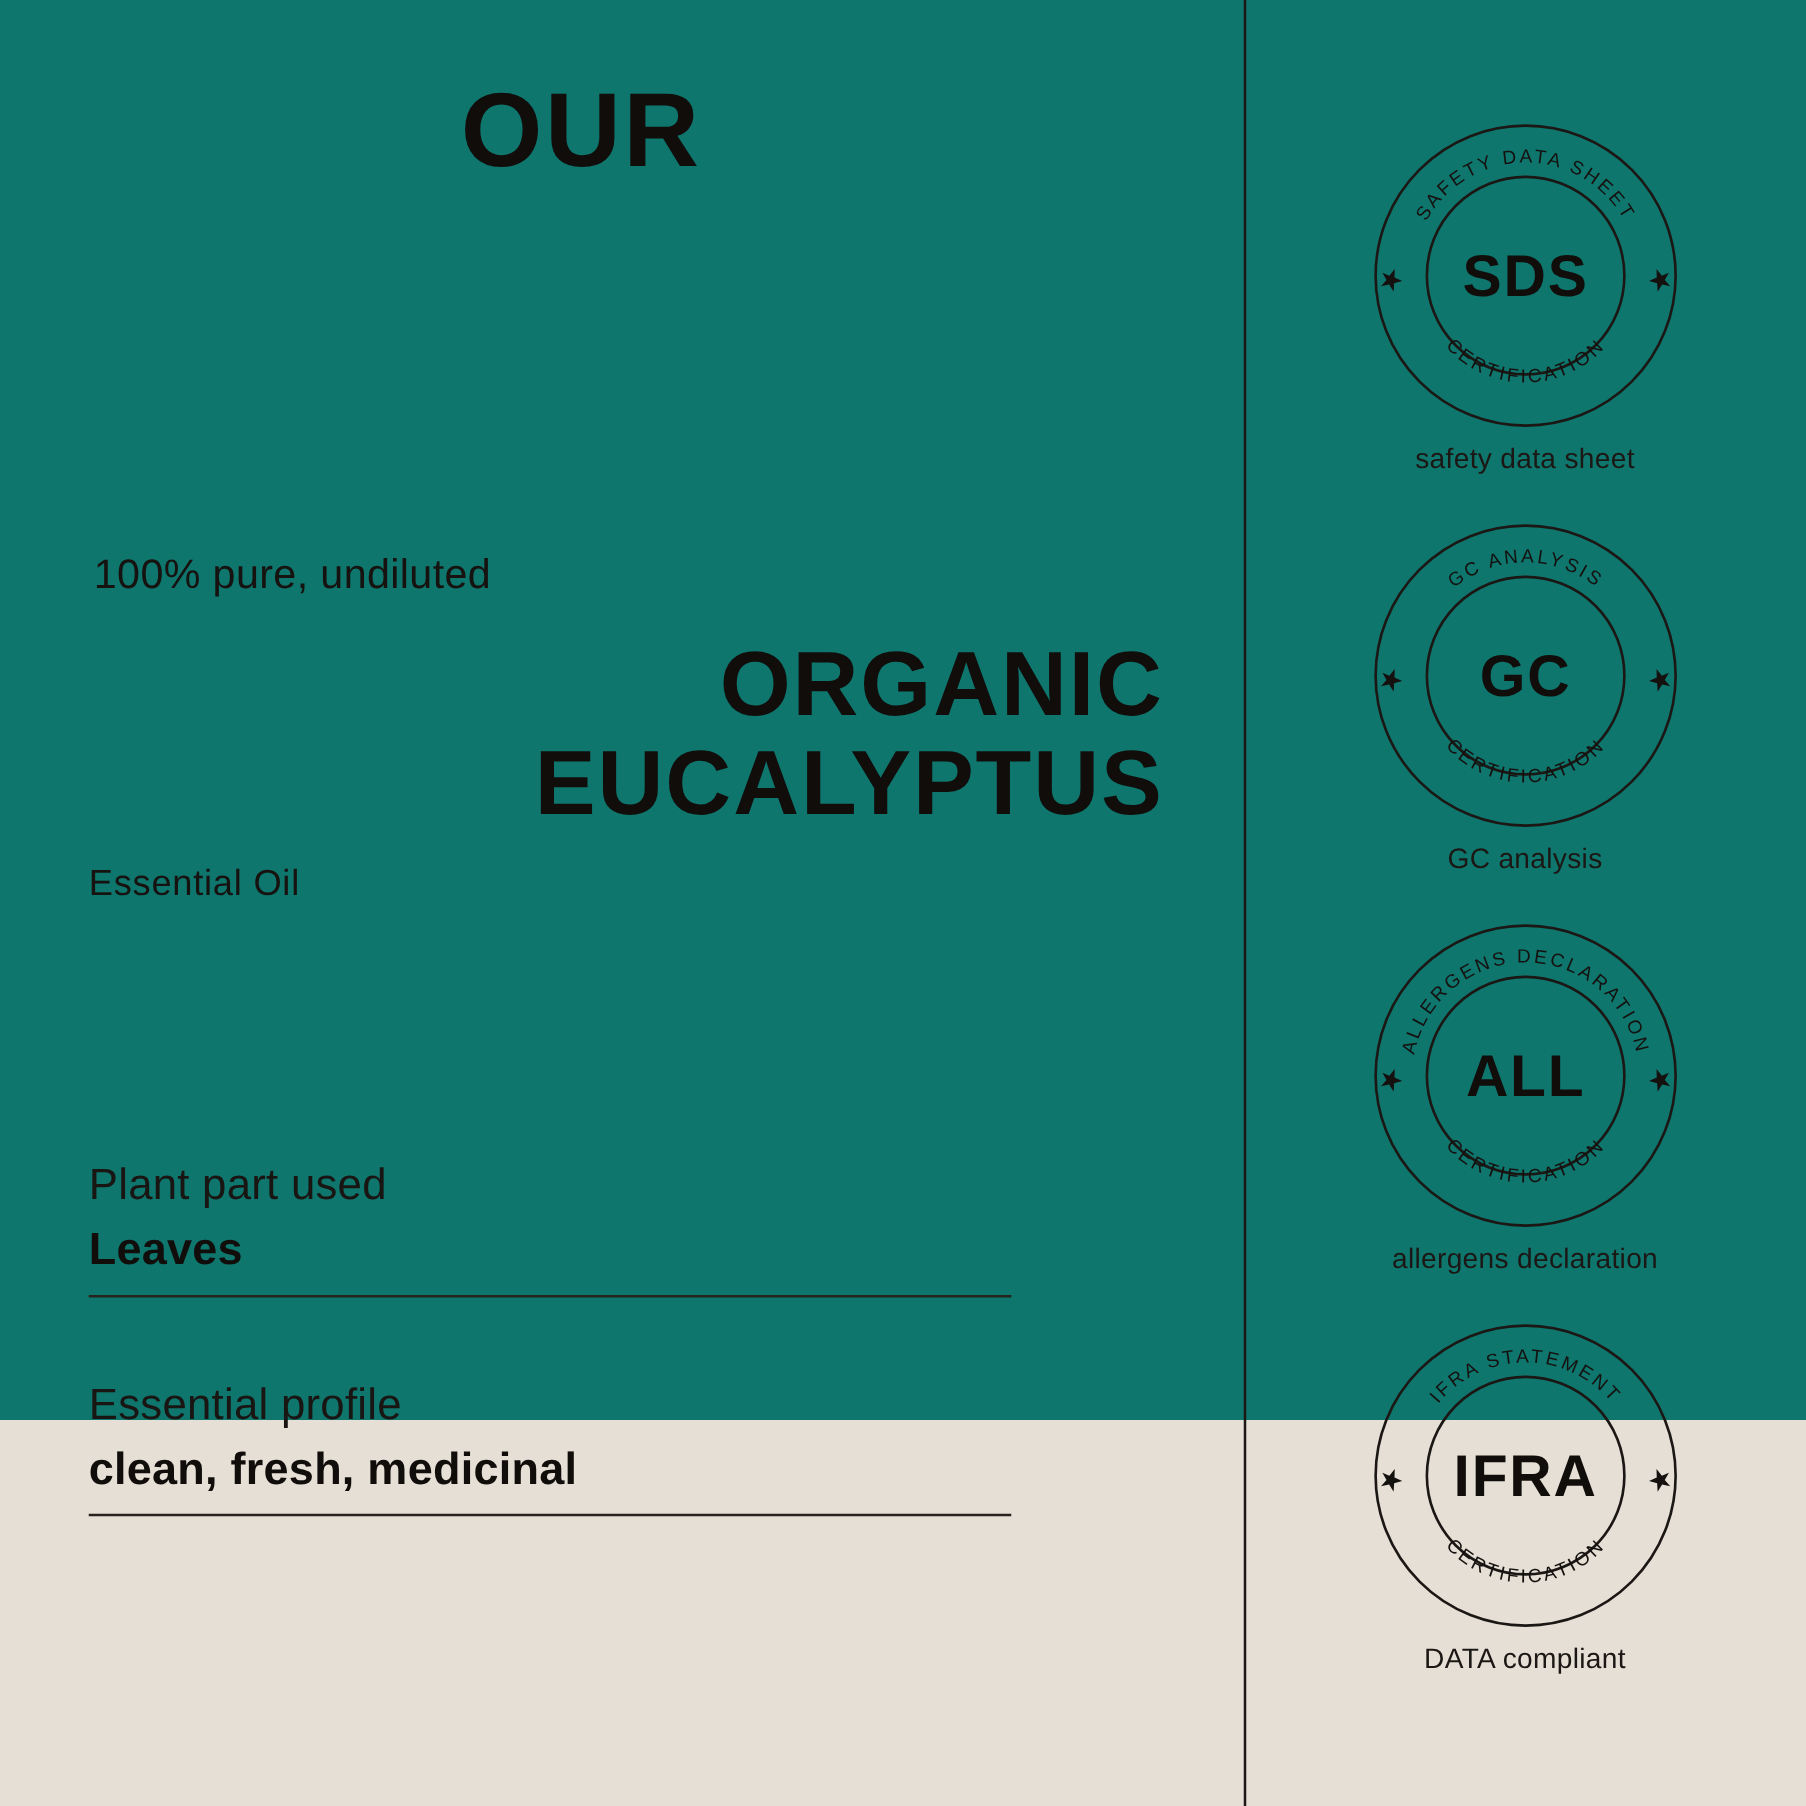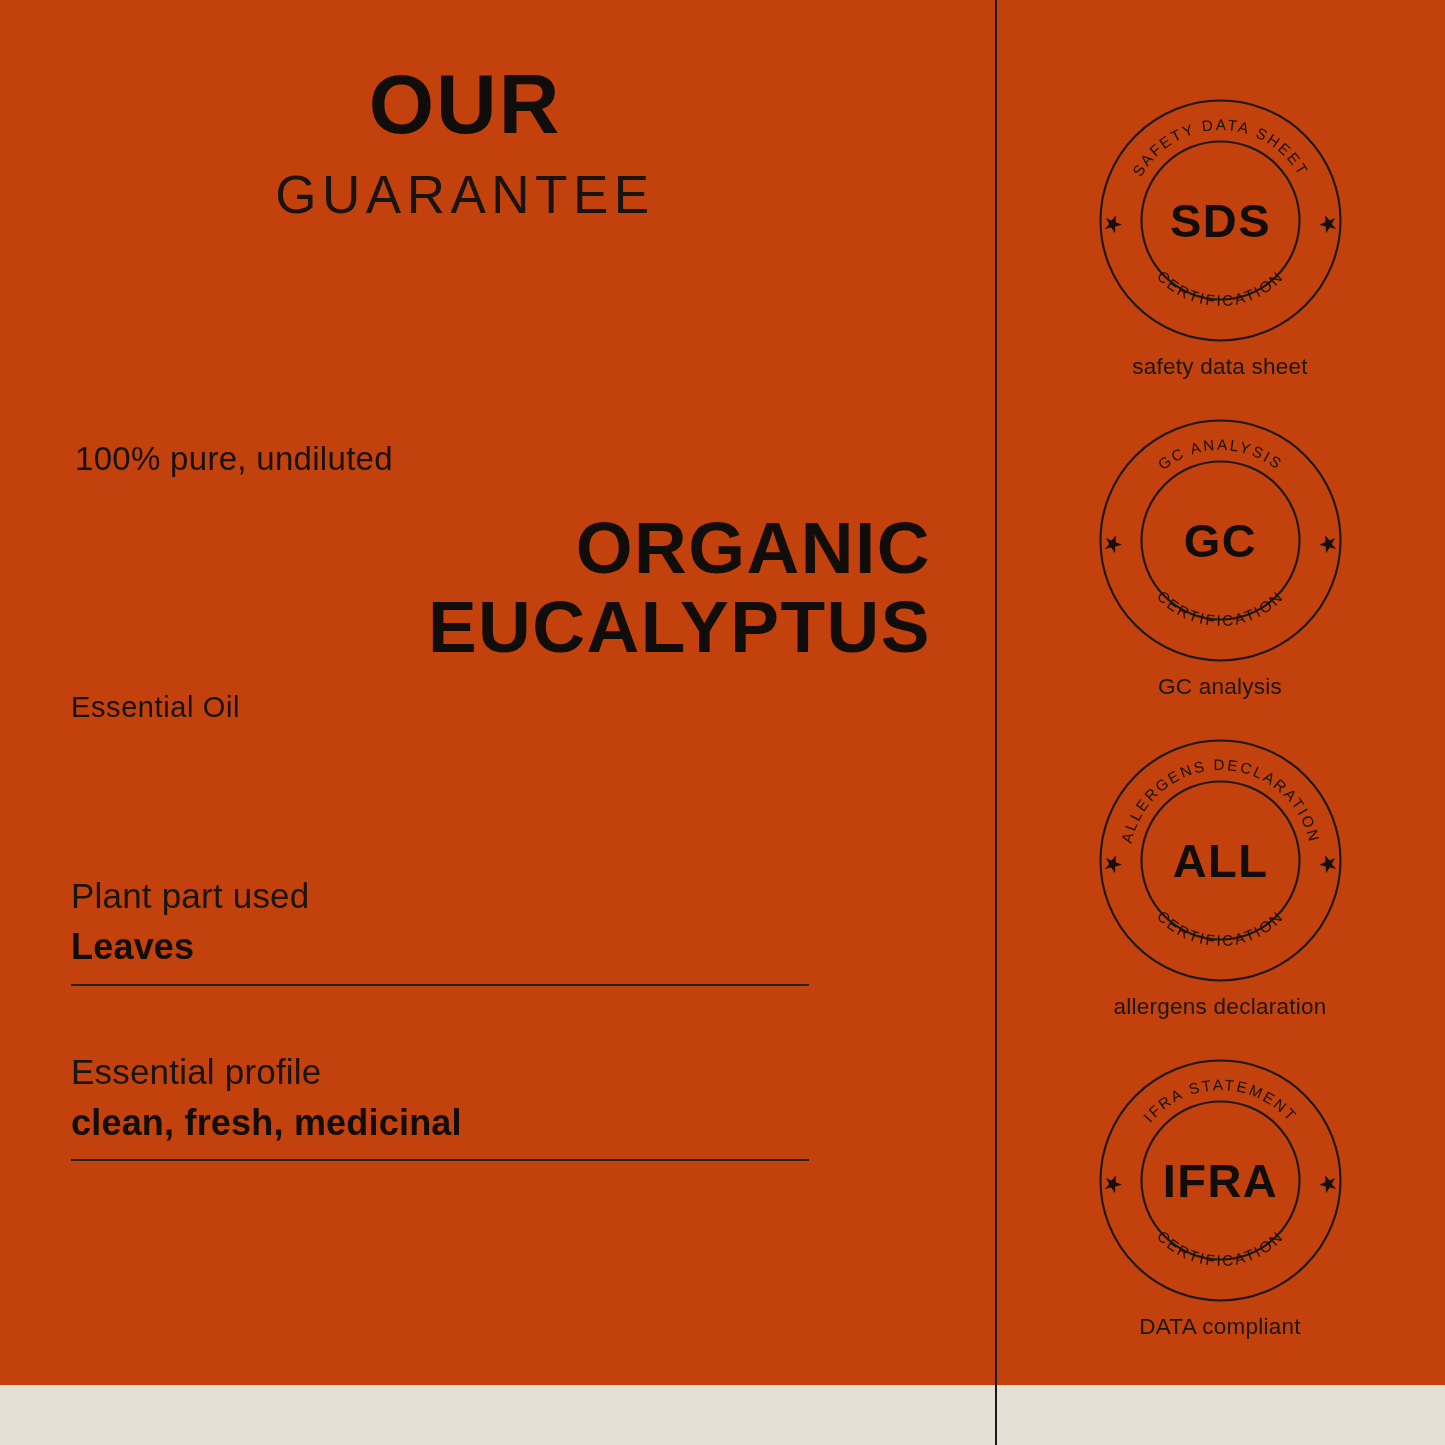--- a/index.html
+++ b/index.html
@@ -13,22 +13,22 @@
     background: #e5dfd5;
     font-family: "Liberation Sans", sans-serif;
     color: #14110f;
     overflow: hidden;
     position: relative;
   }
 
   .page {
     position: relative;
     width: 1445px;
-    height: 1385px;
-    background: #c2410c;
+    height: 1136px;
+    background: #0f766e;
   }
 
   
   .divider-vertical {
     position: absolute;
     left: 995px;
     top: 0;
     width: 2px;
     height: 1445px;
     background: #1b1714;
@@ -100,21 +100,21 @@
     font-weight: 300;
     letter-spacing: 0.6px;
     line-height: 1;
     color: #16120f;
   }
 
   
   .attributes {
     position: absolute;
     left: 71px;
-    top: 876px;
+    top: 928px;
     width: 738px;
   }
   .attr-row {
     width: 738px;
     border-bottom: 2px solid #27221e;
     padding-bottom: 16px;
   }
   .attr-row + .attr-row {
     margin-top: 66px;
   }
@@ -207,21 +207,20 @@
 </style>
 </head>
 <body>
 
 <div class="page">
 
   <div class="left-col">
 
     <div class="header-block">
       <div class="header-our">OUR</div>
-      <div class="header-guarantee">GUARANTEE</div>
     </div>
 
     <div class="intro-block">
       <div class="tagline">100% pure, undiluted</div>
       <div class="product-name">
         <span>ORGANIC</span>
         <span class="line2">EUCALYPTUS</span>
       </div>
       <div class="product-type">Essential Oil</div>
     </div>

